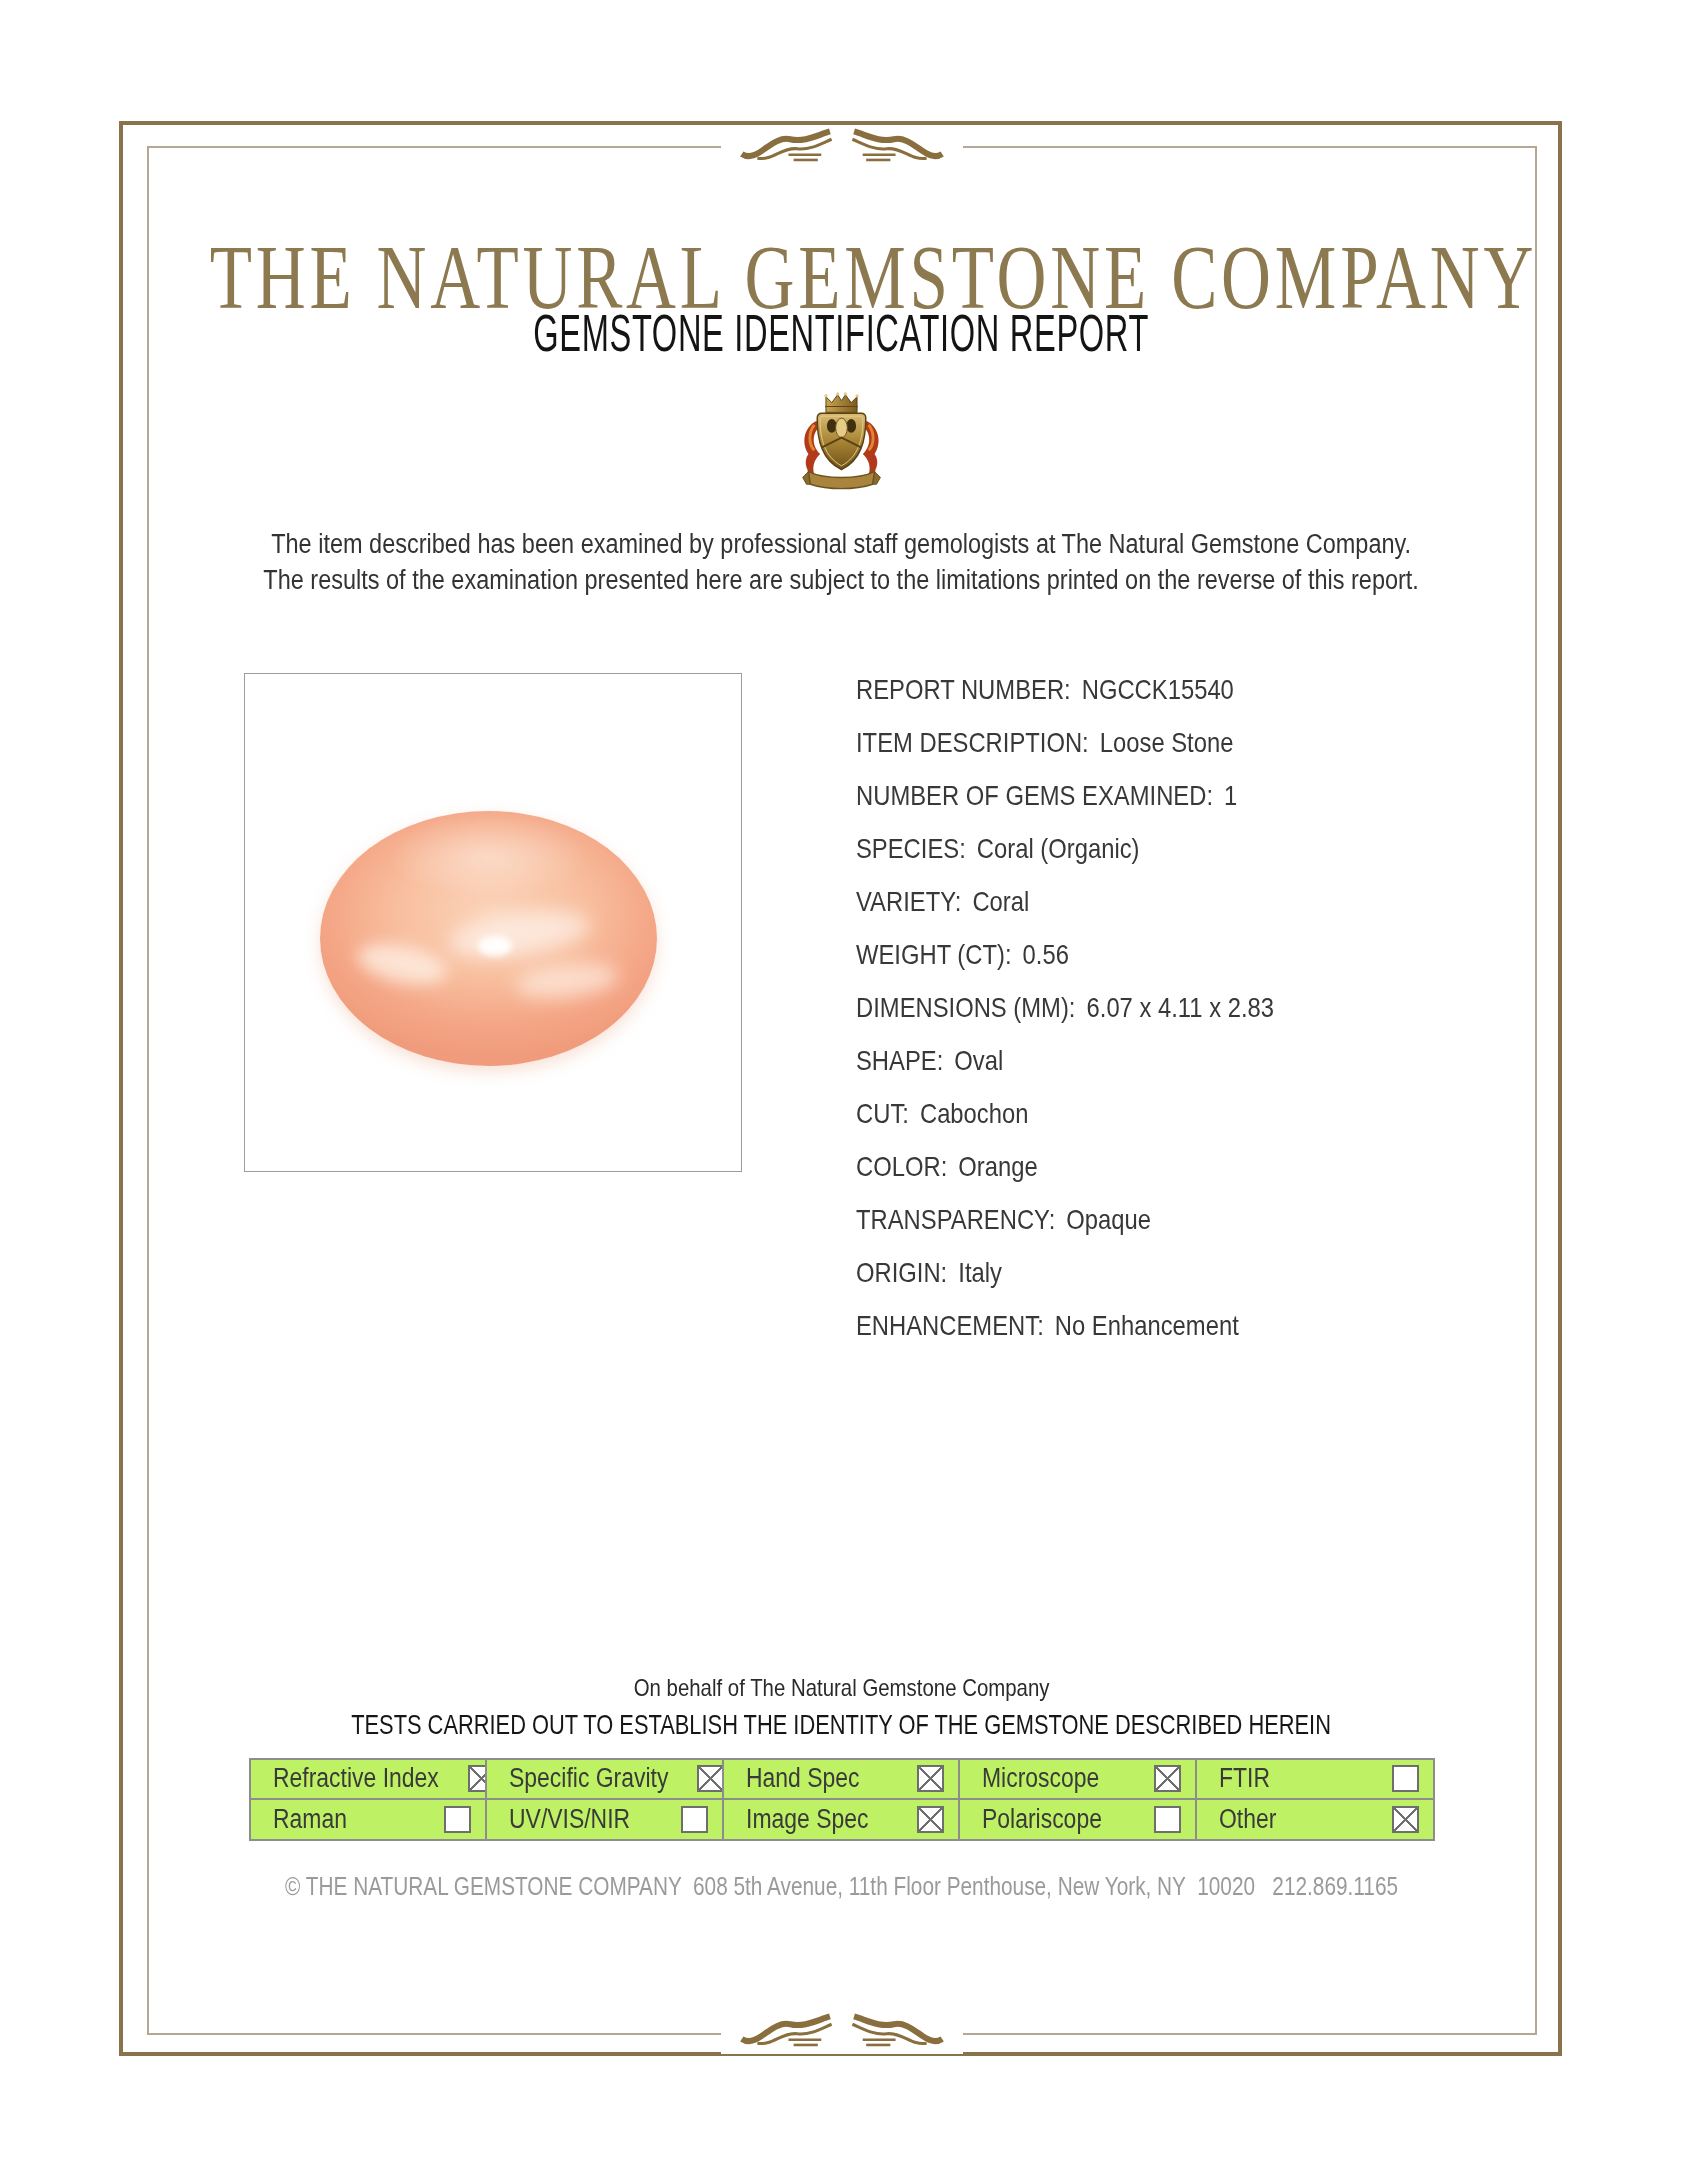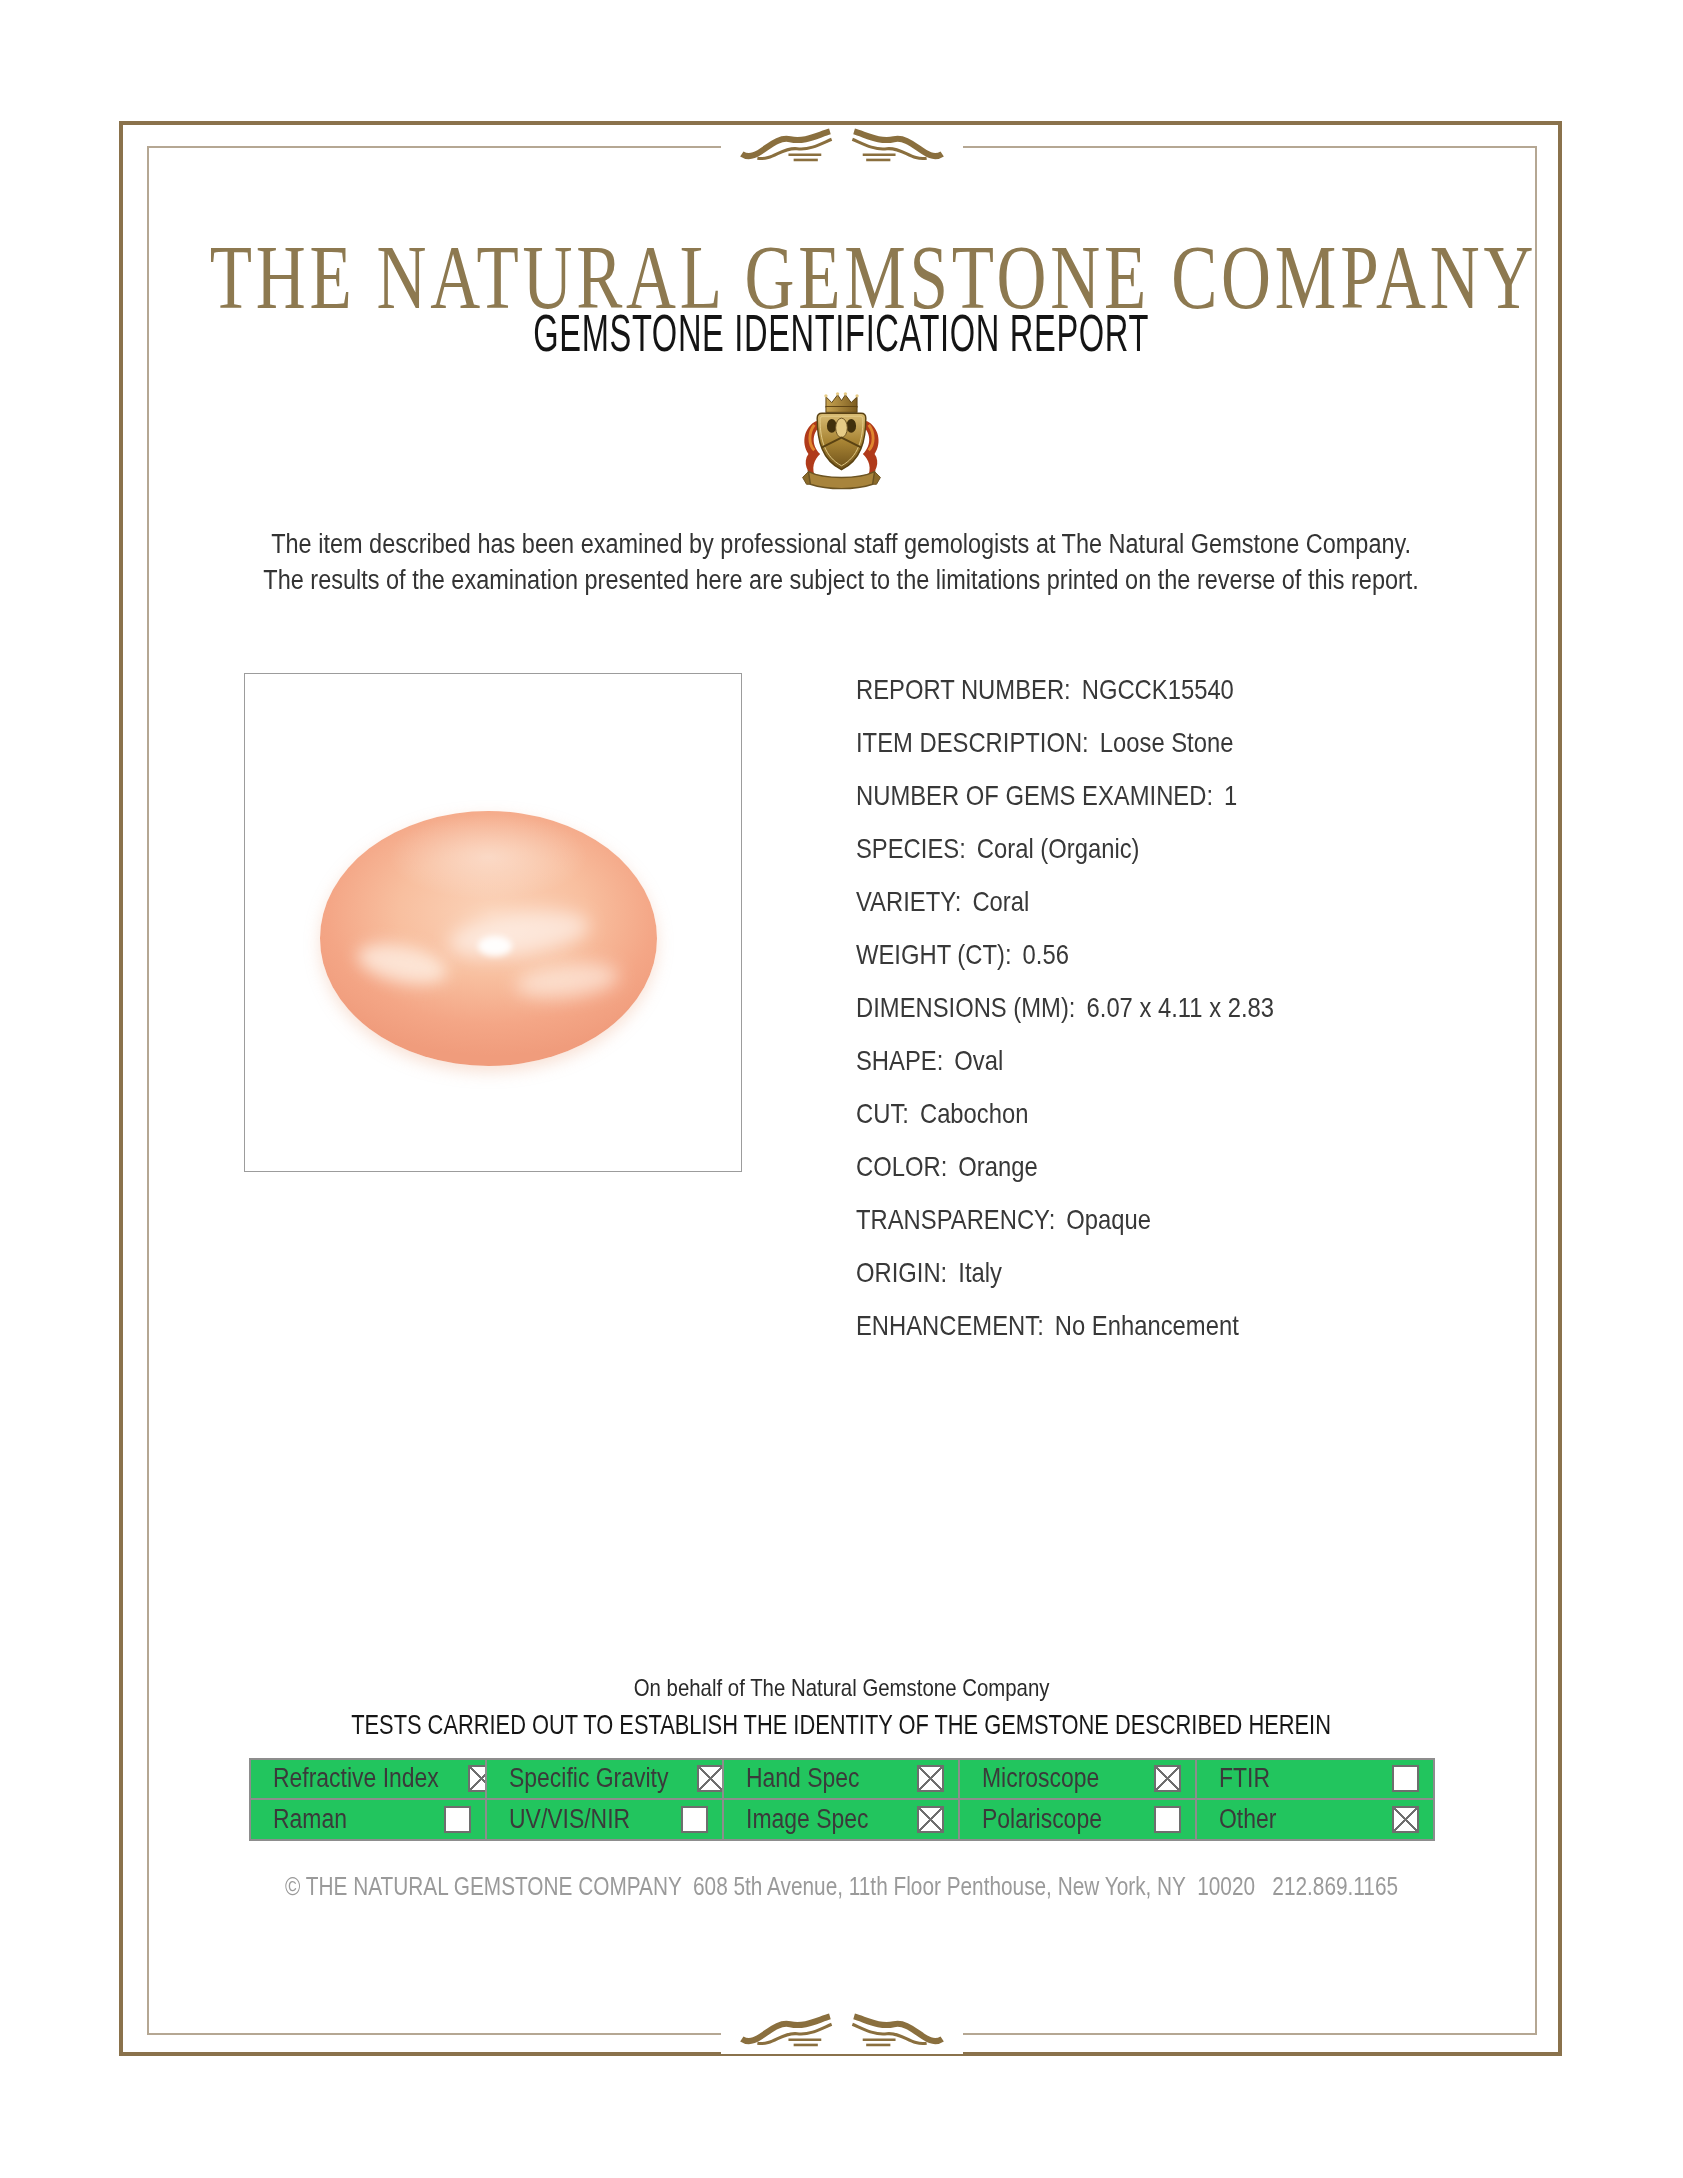--- a/index.html
+++ b/index.html
@@ -58,21 +58,21 @@
 
   
   .behalf-row{top:1673px;}
   .behalf-row span{display:inline-block;font-size:24px;line-height:30px;color:#2a2a2a;
                    transform:scaleX(.85);transform-origin:50% 50%;}
   .tests-title-row{top:1705px;}
   .tests-title-row span{display:inline-block;font-size:28px;line-height:40px;color:#161616;
                         transform:scaleX(.78);transform-origin:50% 50%;white-space:nowrap;}
 
   .tests-table{position:absolute;left:249px;top:1758px;width:1186px;height:83px;
-               border:2px solid #8d8d8d;box-sizing:border-box;background:#22c55e;
+               border:2px solid #8d8d8d;box-sizing:border-box;background:#bef264;
                display:grid;grid-template-columns:repeat(5,1fr);grid-template-rows:1fr 1fr;}
   .cell{display:flex;align-items:center;justify-content:space-between;
         padding:0 14px 0 22px;border-right:2px solid #8d8d8d;border-bottom:2px solid #8d8d8d;
         box-sizing:border-box;overflow:hidden;}
   .cell:nth-child(5n){border-right:none;}
   .cell:nth-child(n+6){border-bottom:none;}
   .cell-label{font-size:27px;color:#3a3a3a;transform:scaleX(.85);transform-origin:0 50%;white-space:nowrap;}
   .cbox{flex:none;width:27px;height:27px;border:2px solid #6e6e6e;box-sizing:border-box;background:#fff;}
   .cbox[data-checked="true"]{
     background-image:

